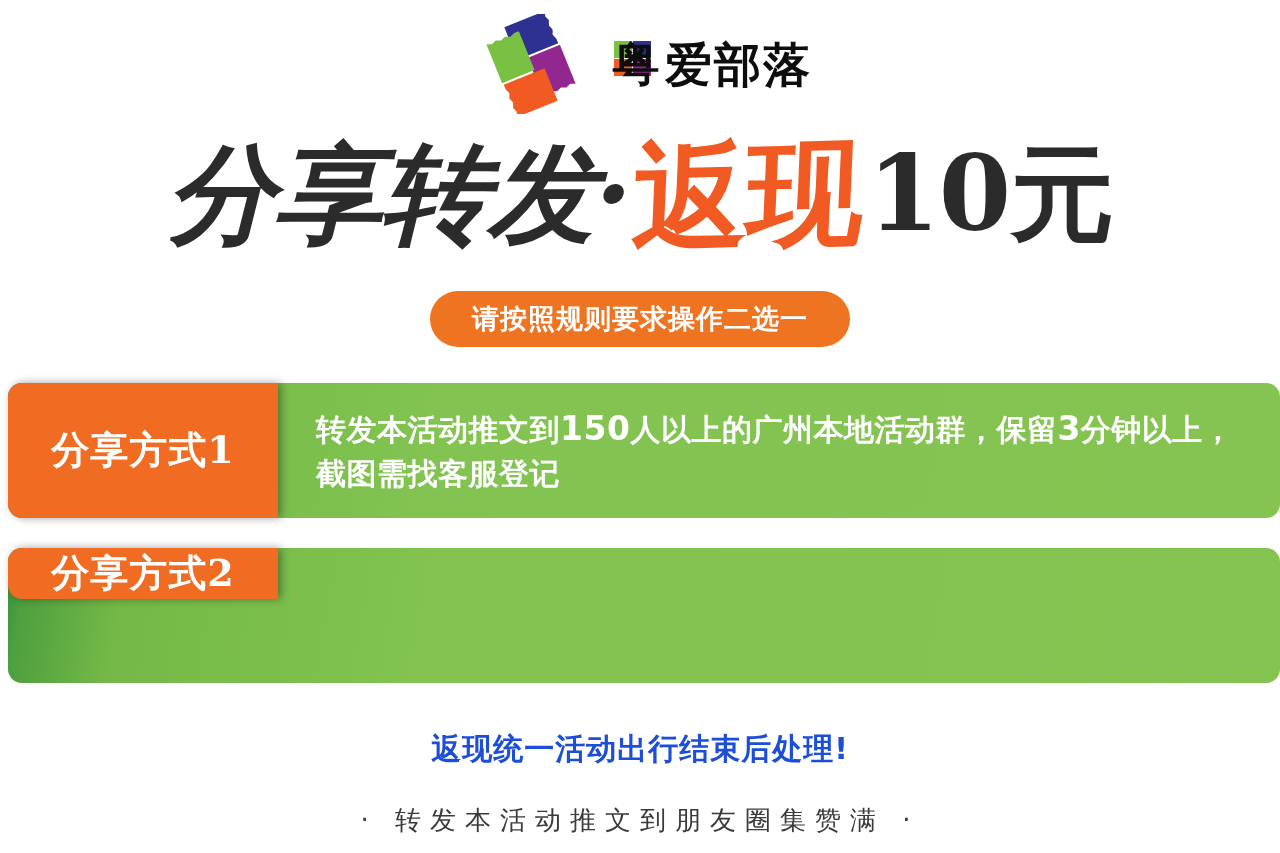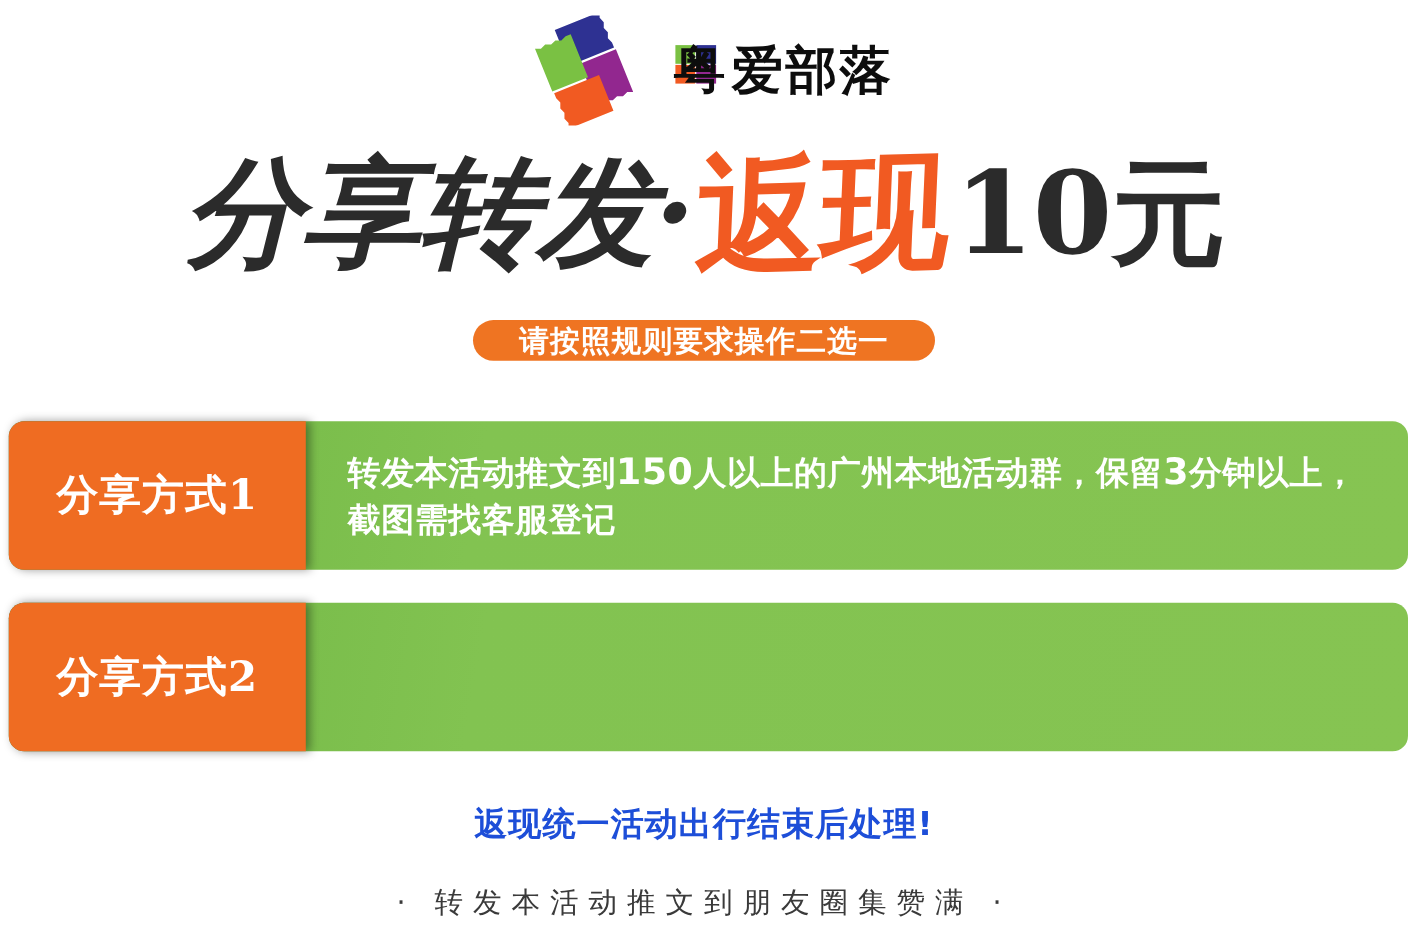--- a/index.html
+++ b/index.html
@@ -69,34 +69,34 @@
     line-height:1; letter-spacing:-1px; margin-left:4px;
   }
 
   
   .pill-wrap {
     position:absolute; left:0; top:291px; width:1280px;
     display:flex; justify-content:center;
   }
   .pill {
     background:#ef7422; color:#ffffff;
-    border-radius:30px; height:37px;
+    border-radius:30px; height:56px;
     display:flex; align-items:center; justify-content:center;
     padding:0 42px;
     font-family:"DejaVu Sans","Liberation Sans",sans-serif;
     font-size:27px; font-weight:bold; letter-spacing:1px;
   }
 
   
   .row {
     position:absolute; left:8px; width:1272px; height:135px;
     display:flex; align-items:stretch;
   }
   .row.r1 { top:383px; }
-  .row.r2 { top:548px; }
+  .row.r2 { top:548px;flex-direction:column; }
 
   .row-green {
     position:absolute; left:0; top:0; right:0; bottom:0;
     border-radius:14px;
     background:linear-gradient(100deg,
       #2f8f3e 0px, #4e9f3f 22px, #74b947 120px, #82c351 430px, #86c452 100%);
   }
   .row-label {
     position:relative; z-index:2;
     width:270px; flex:none;

